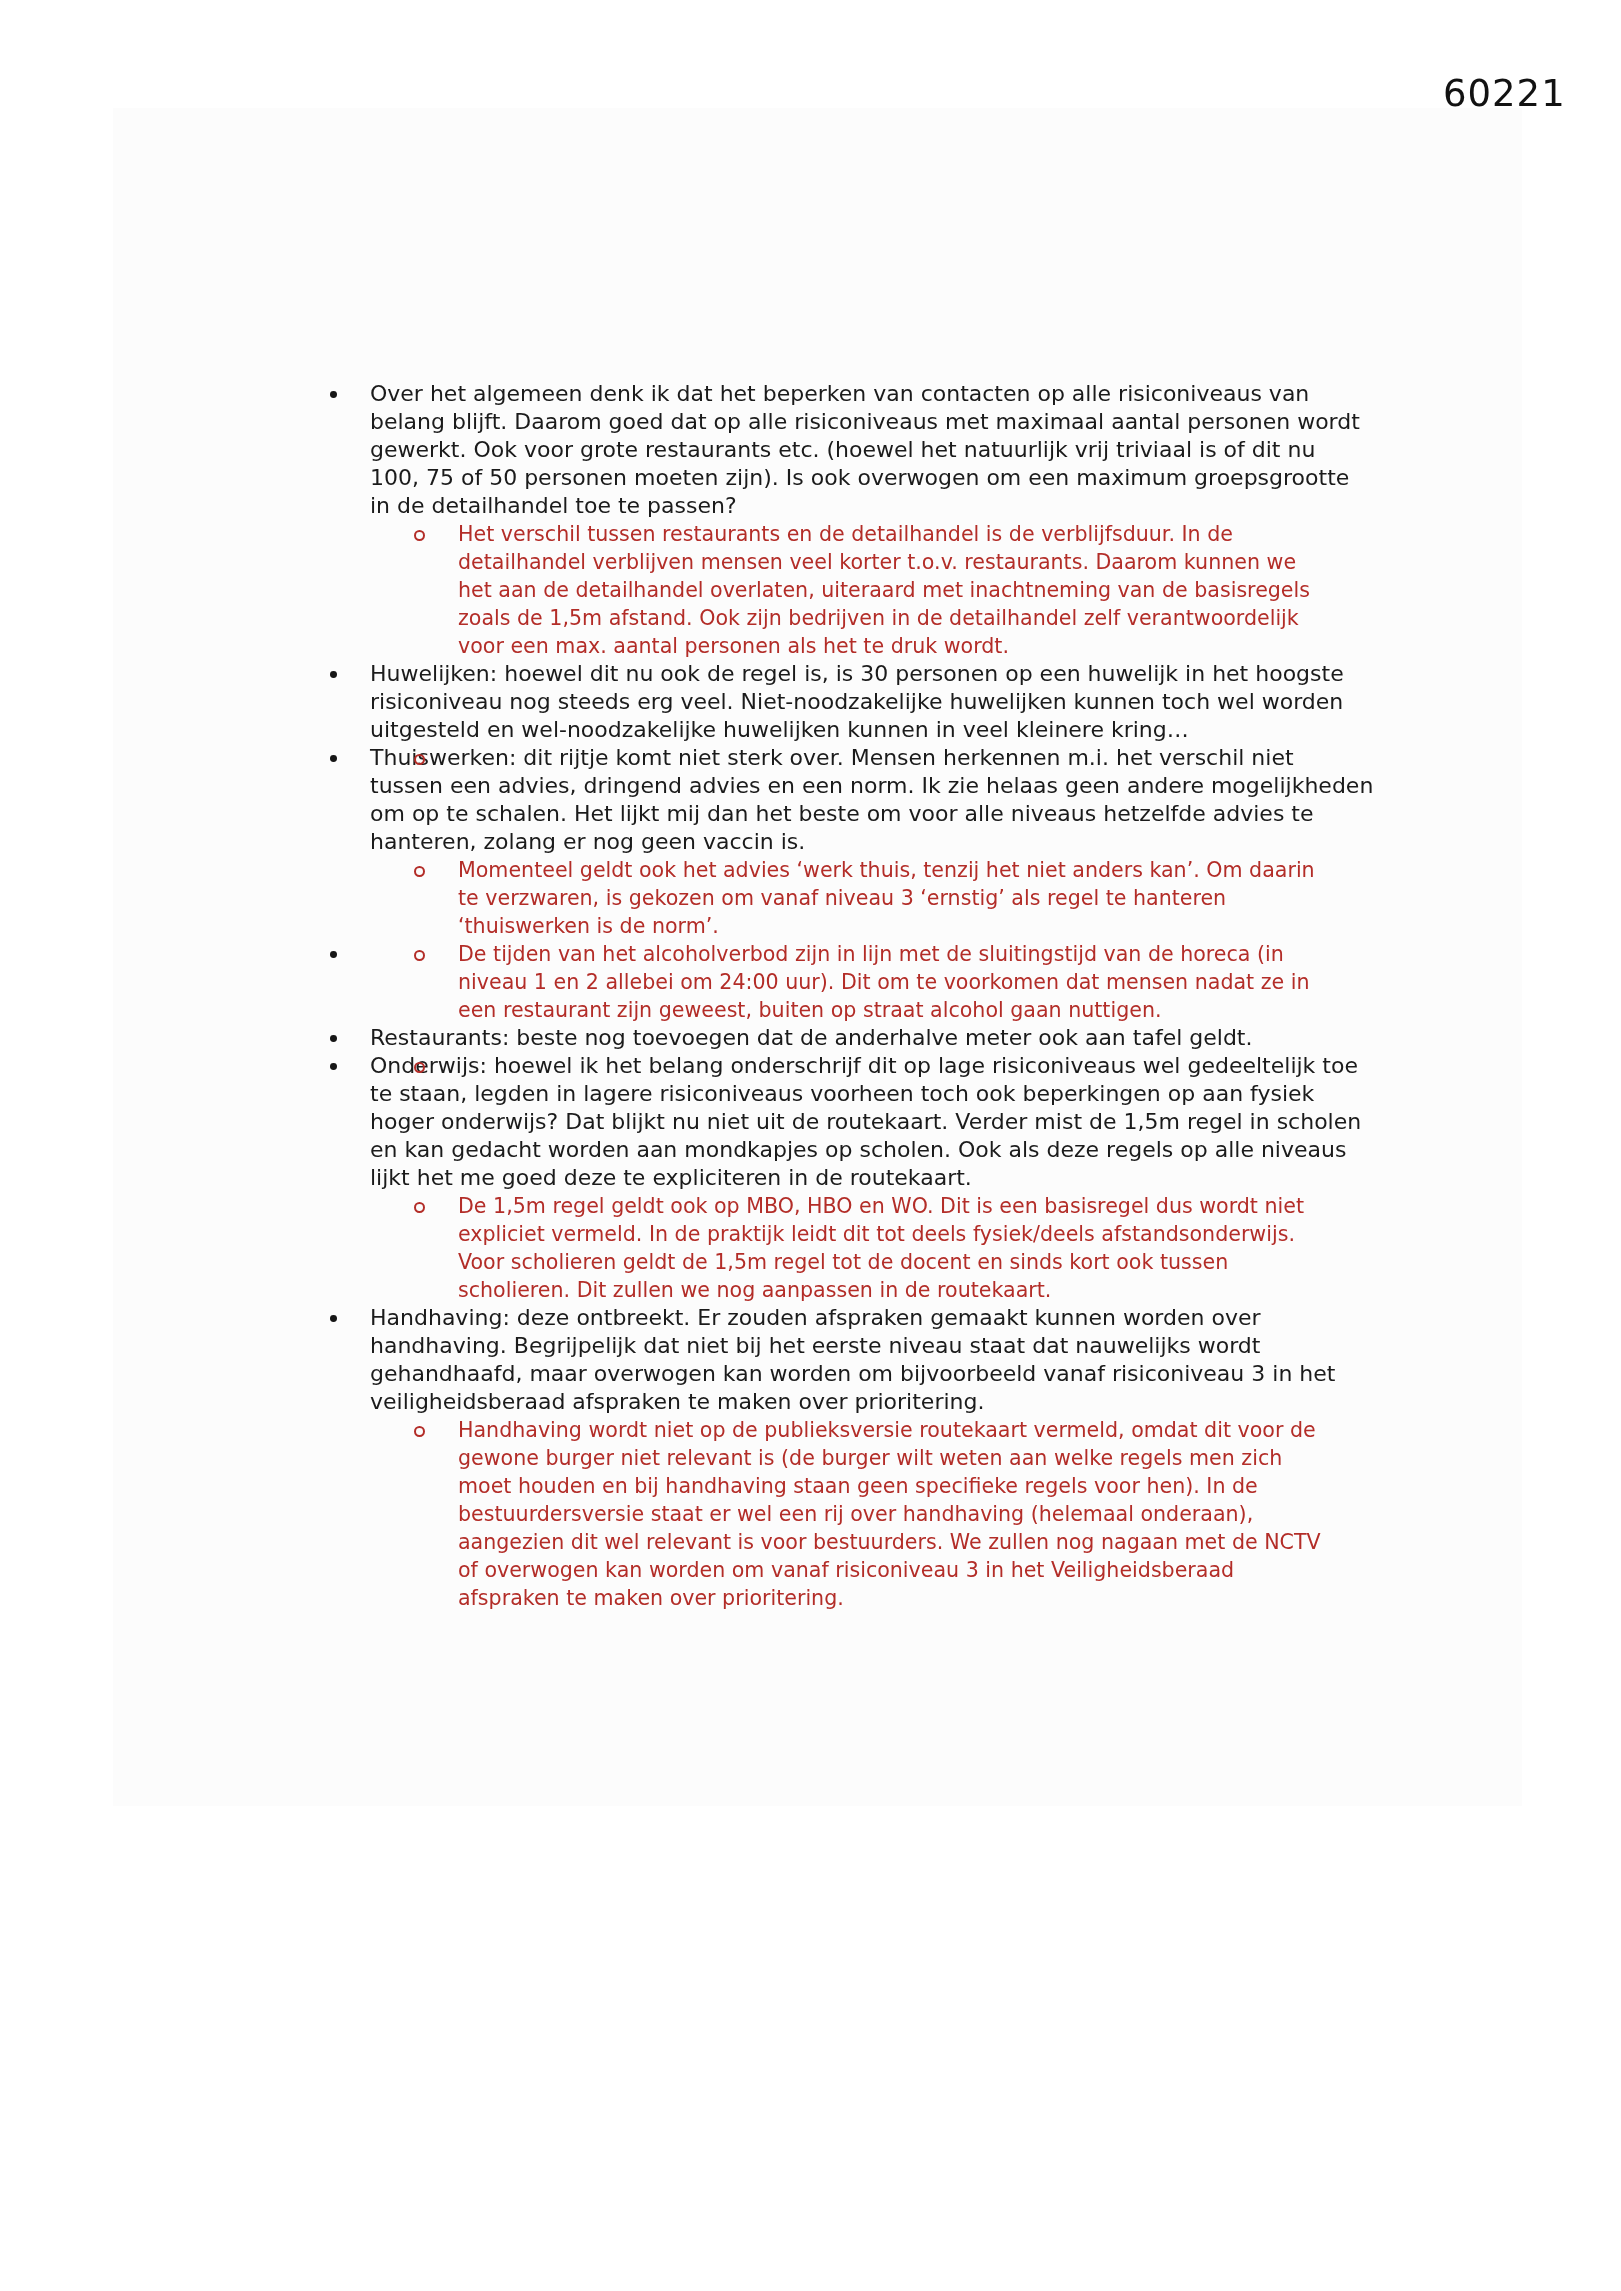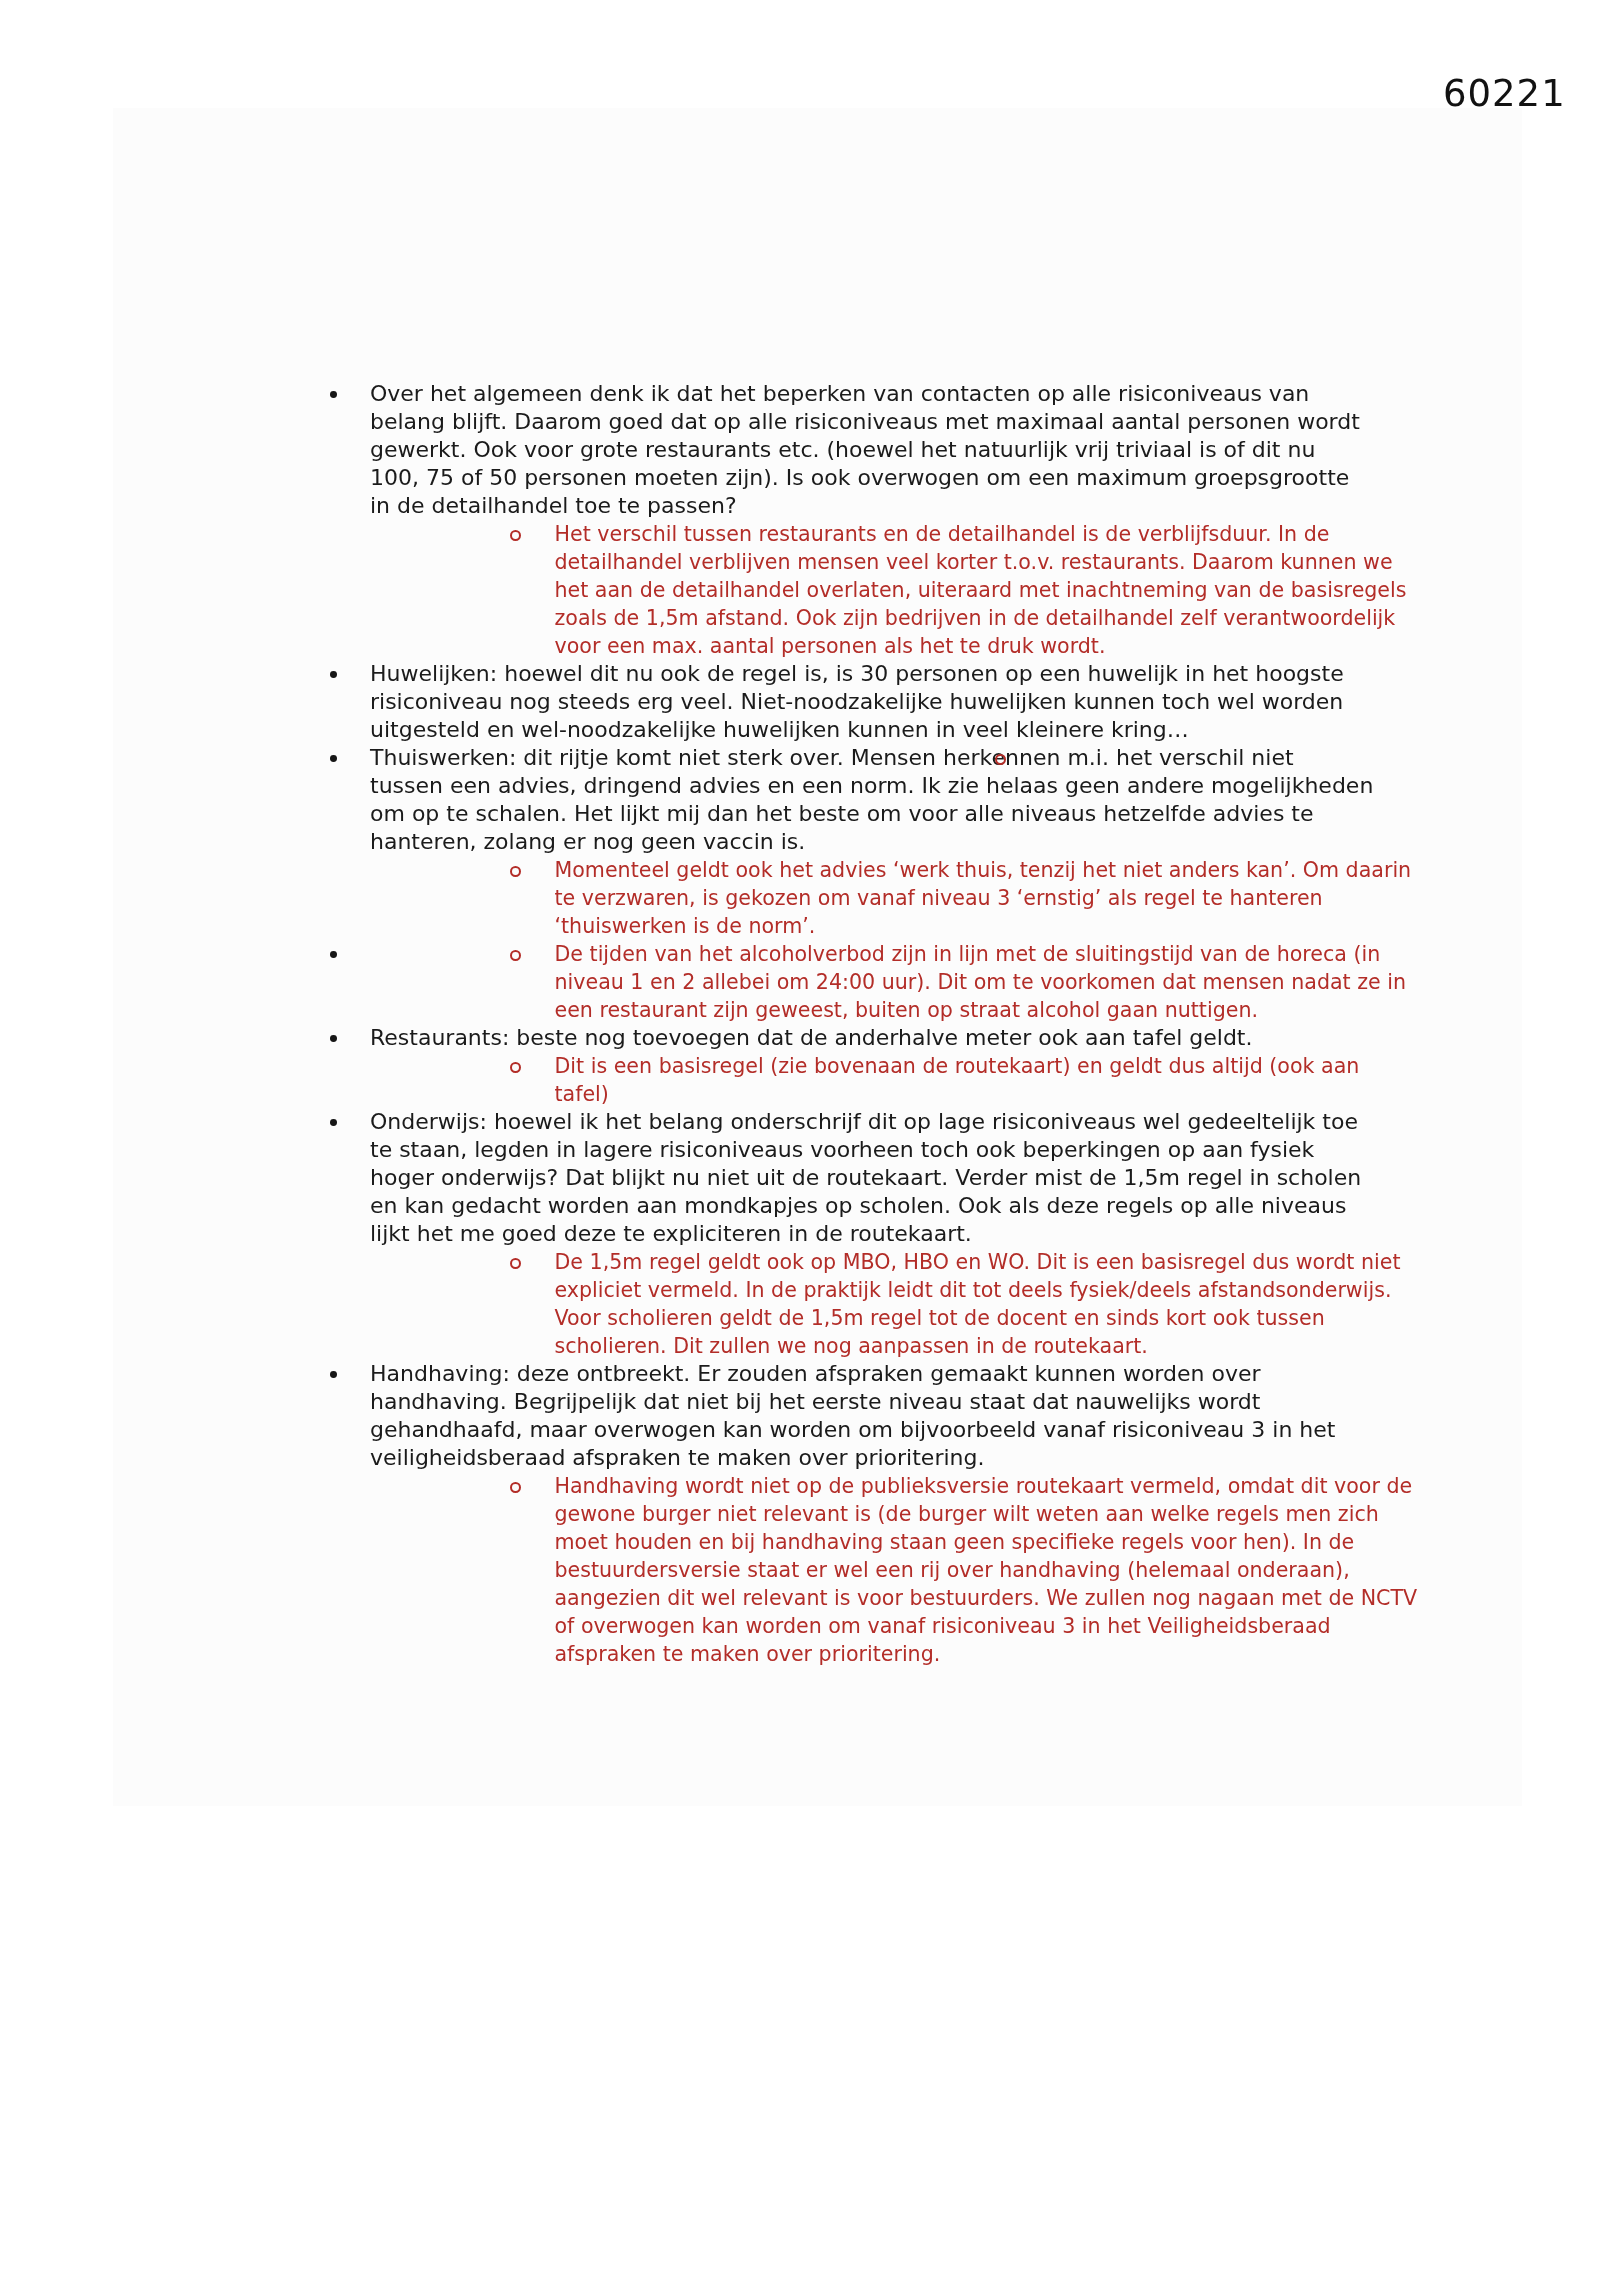--- a/index.html
+++ b/index.html
@@ -37,21 +37,21 @@
   .bullet-cell { flex: 0 0 47px; width: 47px; position: relative; }
   .dot {
     position: absolute; left: 6.9px; top: 10.8px;
     width: 6.9px; height: 6.9px; border-radius: 50%;
     background: #161616;
   }
   .item-text {
     width: 1049px; font-size: 22px; line-height: 28px;
     color: #1b1b1b; white-space: pre-line;
   }
-  .sub-row { display: flex; margin-left: 410px; justify-content: center; }
+  .sub-row { display: flex; margin-left: 410px; }
   .sub-bullet-cell { flex: 0 0 48px; width: 48px; position: relative; }
   .circle {
     position: absolute; left: 3.9px; top: 9.8px;
     width: 10.8px; height: 10.8px; border-radius: 50%;
     border: 2px solid #b32d28; box-sizing: border-box;
     background: transparent;
   }
   .sub-text {
     width: 970px; font-size: 20.6px; line-height: 28px;
     color: #b32d28; white-space: pre-line;
@@ -138,22 +138,20 @@
     <div class="item-row">
       <span class="bullet-cell">
           <span class="dot"></span>
         </span>
       <span class="item-text">Restaurants: beste nog toevoegen dat de anderhalve meter ook aan tafel geldt.</span>
     </div>
     <div class="sub-row">
       <span class="sub-bullet-cell">
           <span class="circle"></span>
         </span>
-      <span class="sub-text">Dit is een basisregel (zie bovenaan de routekaart) en geldt dus altijd (ook aan
-tafel)</span>
     </div>
 
     <div class="item-row">
       <span class="bullet-cell">
           <span class="dot"></span>
         </span>
       <span class="item-text">Onderwijs: hoewel ik het belang onderschrijf dit op lage risiconiveaus wel gedeeltelijk toe
 te staan, legden in lagere risiconiveaus voorheen toch ook beperkingen op aan fysiek
 hoger onderwijs? Dat blijkt nu niet uit de routekaart. Verder mist de 1,5m regel in scholen
 en kan gedacht worden aan mondkapjes op scholen. Ook als deze regels op alle niveaus

